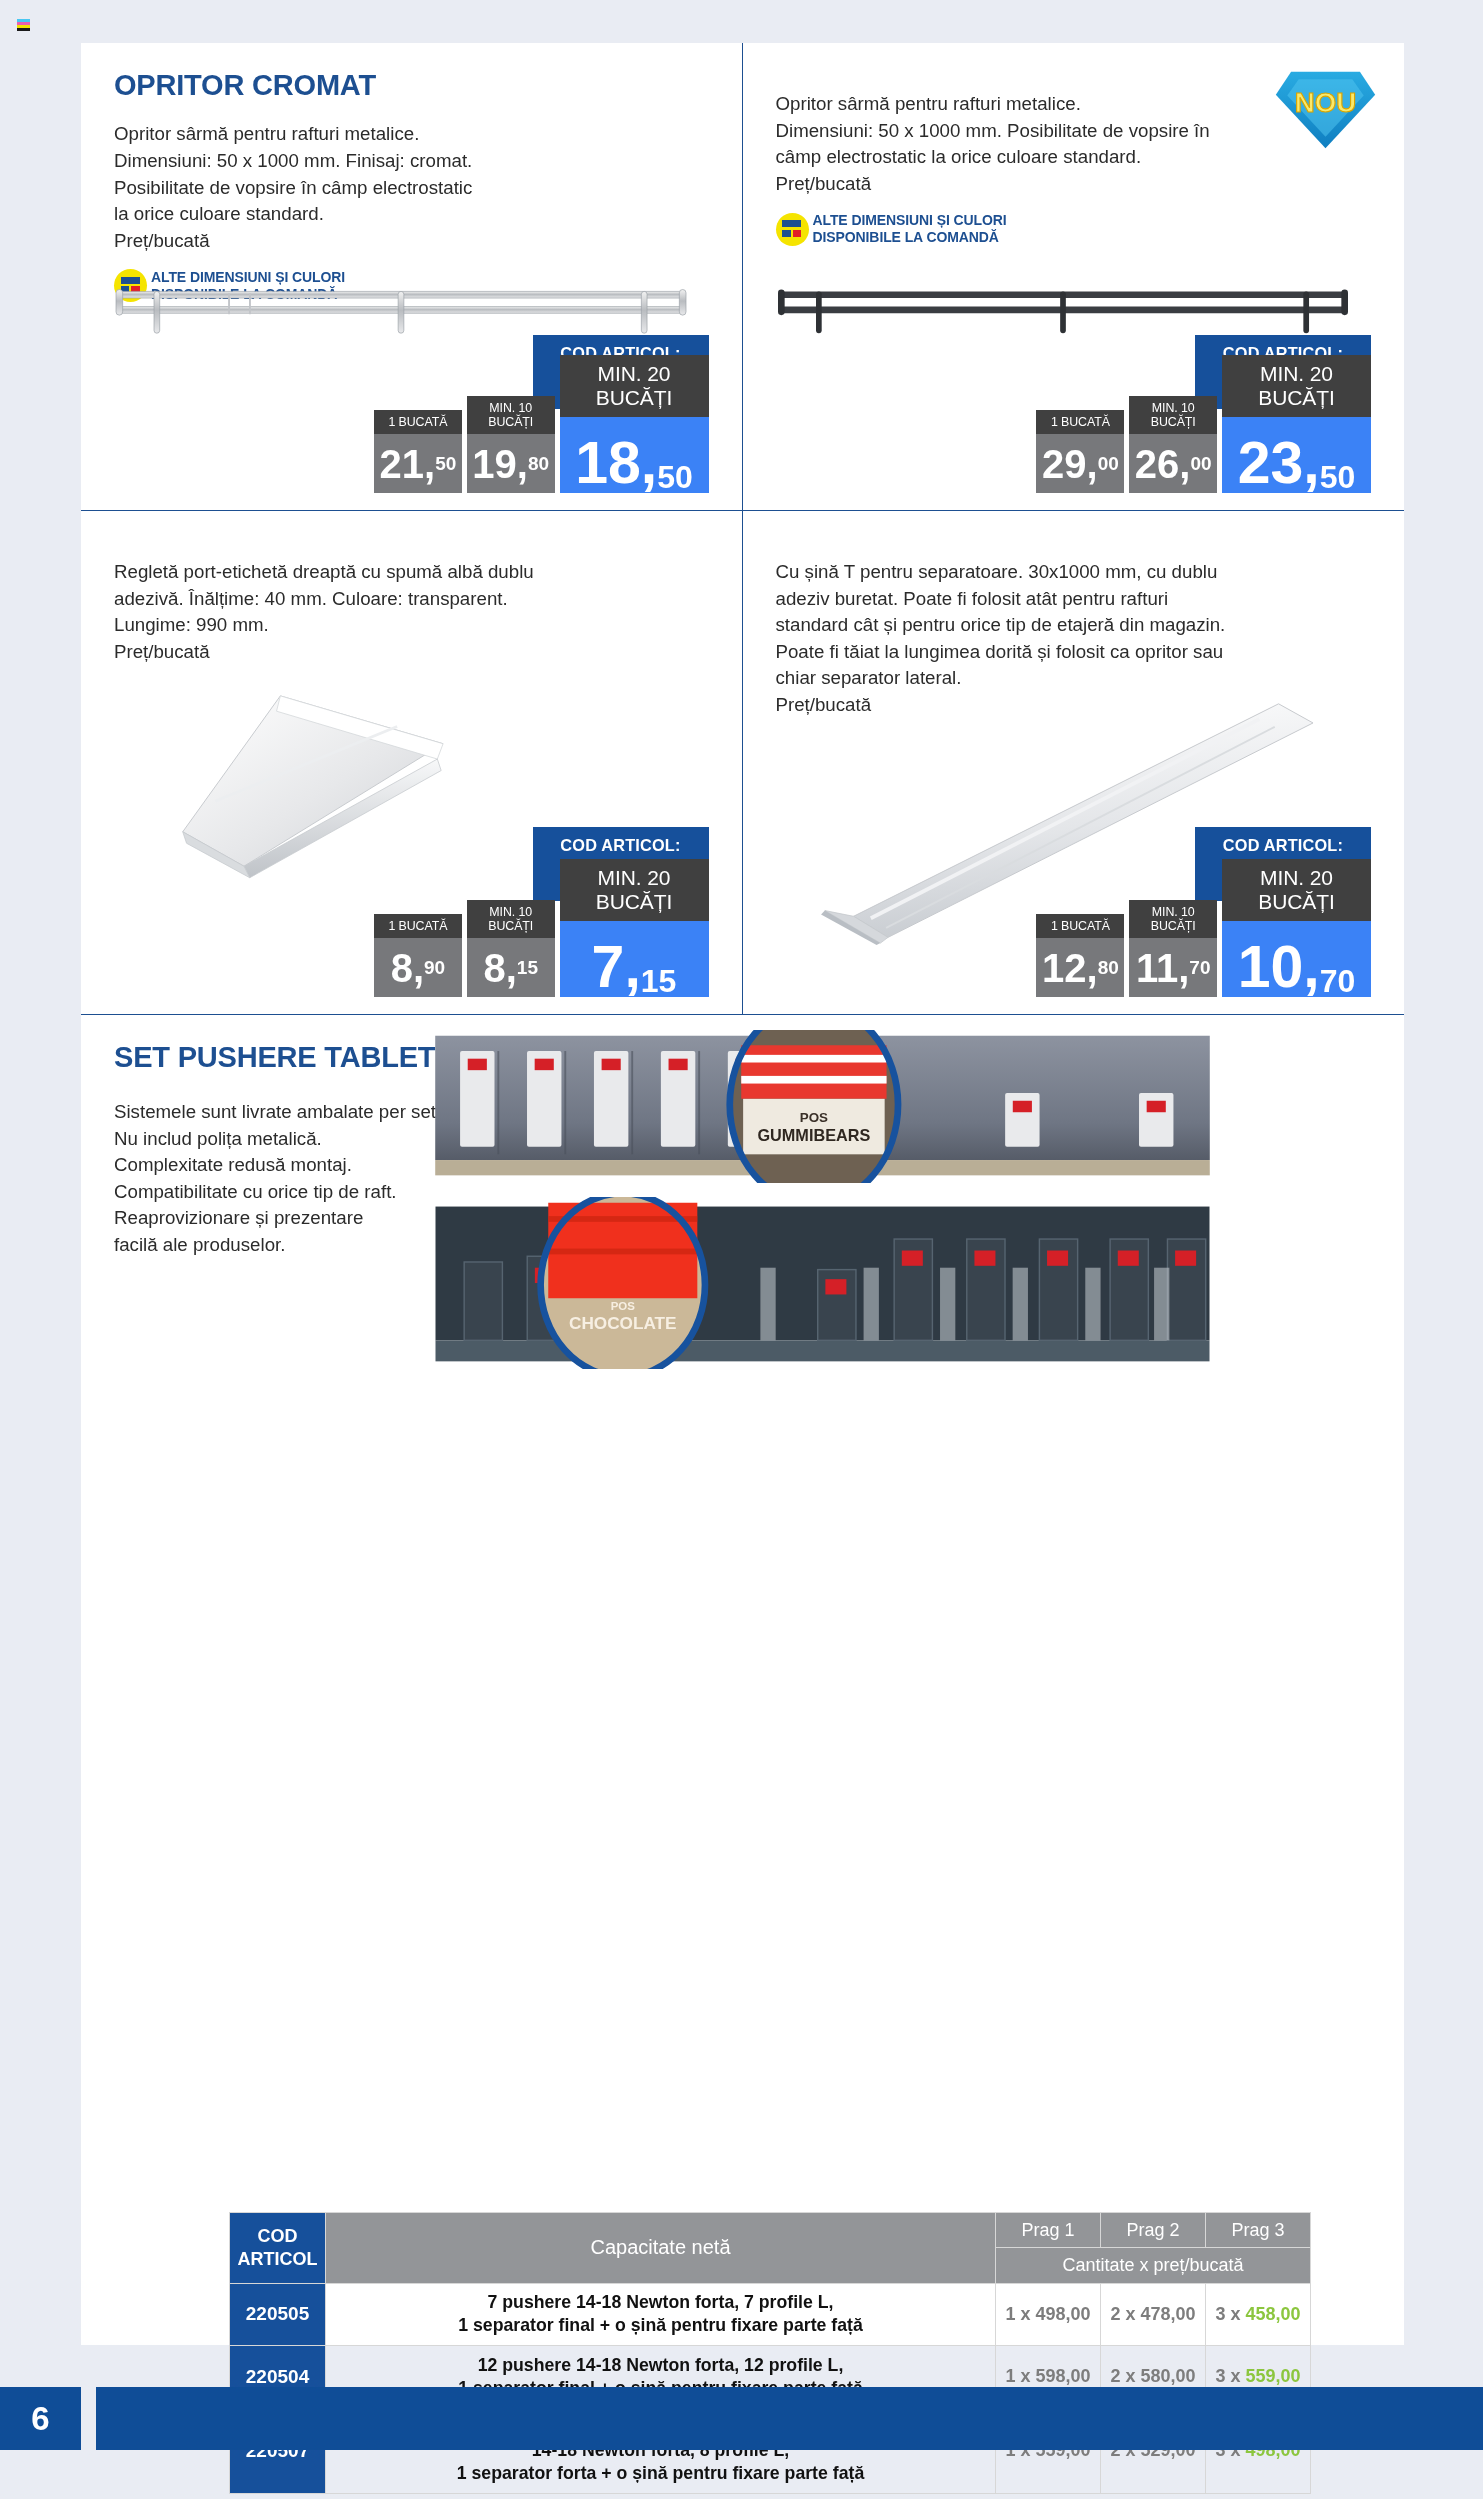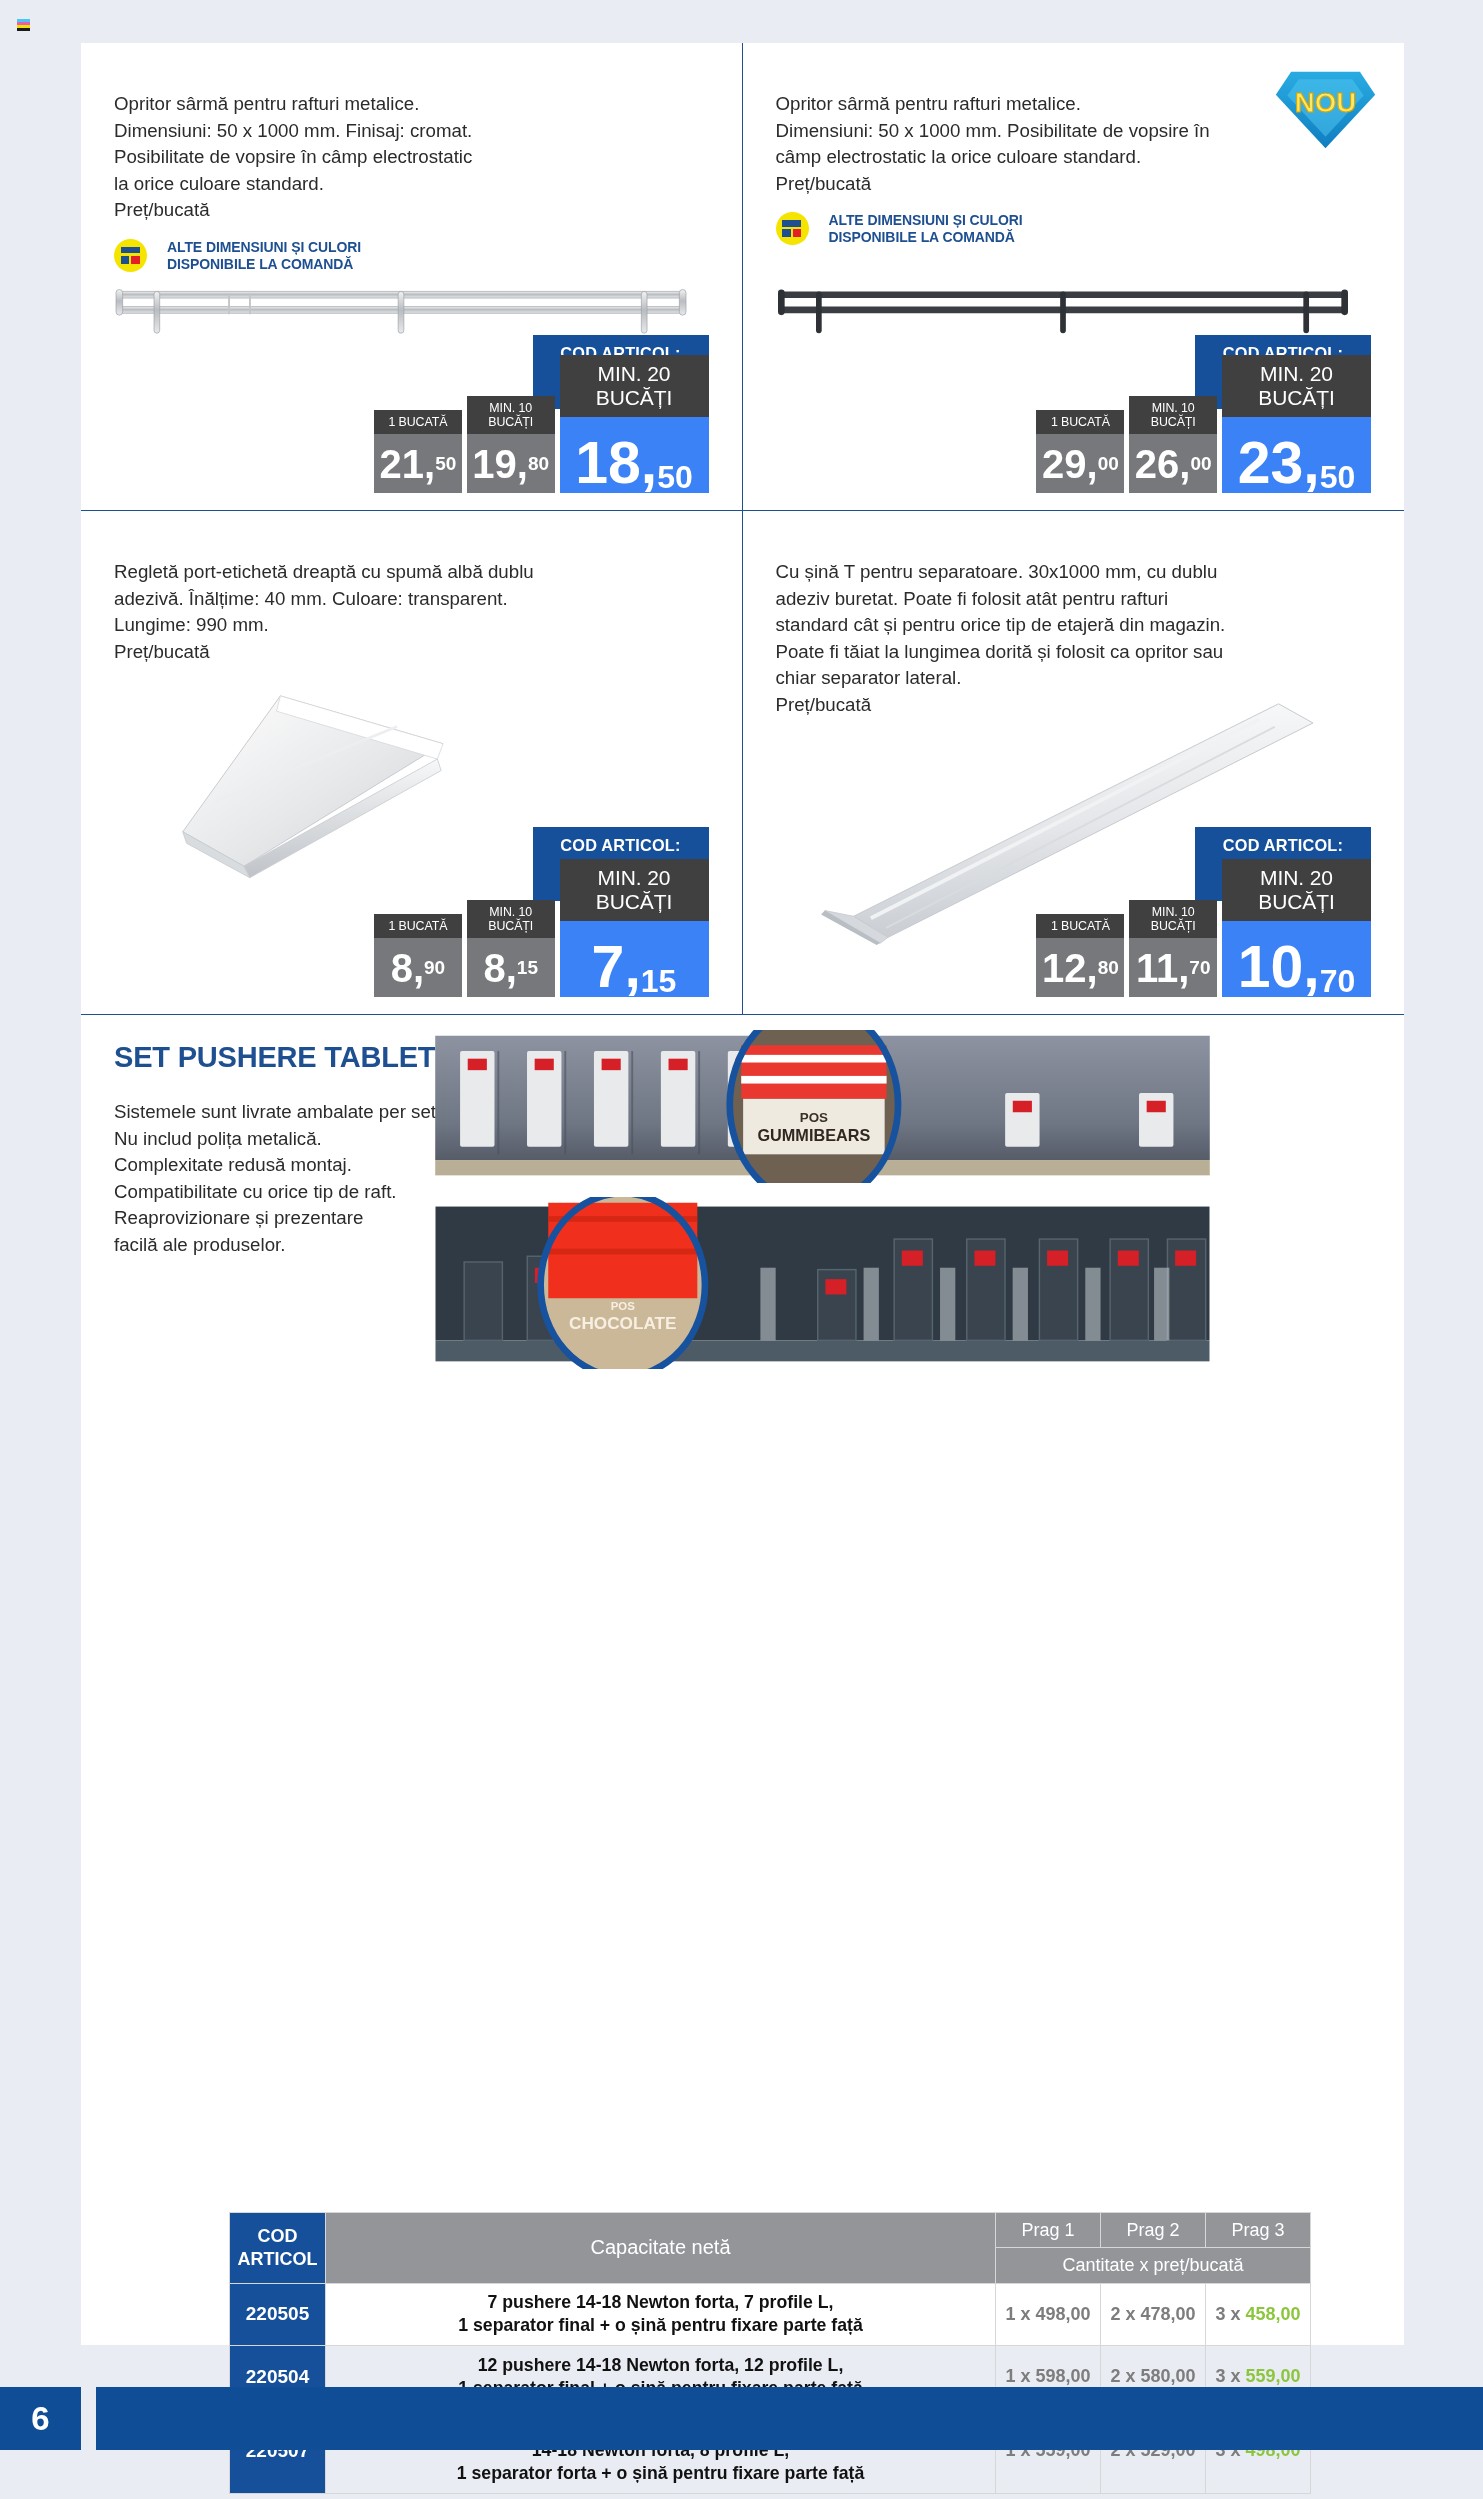--- a/index.html
+++ b/index.html
@@ -35,21 +35,21 @@
     font-size: 29px; font-weight: bold; color: #1d4f91;
     letter-spacing: -0.2px; line-height: 1.05;
     text-transform: uppercase;
   }
   p.desc {
     margin-top: 21px; font-size: 18.7px; line-height: 1.42;
     color: #2b2b2b; white-space: pre-line;
   }
 
   
-  .alt-badge { display: flex; align-items: flex-start; gap: 20px; margin-top: 15.3px; }
+  .alt-badge { display: flex; align-items: center; gap: 4px; margin-top: 15.3px; }
   .alt-badge .circ {
     width: 33px; height: 33px; border-radius: 50%; background: #f5e400;
     position: relative; flex: 0 0 33px;
   }
   .alt-badge .circ span { position: absolute; display: block; }
   .alt-badge .circ .top { left: 6.7px; top: 7.7px; width: 19px; height: 6.7px; background: #1d4f91; }
   .alt-badge .circ .bl { left: 6.7px; top: 17px; width: 8.6px; height: 7.7px; background: #1d4f91; }
   .alt-badge .circ .br { left: 17px; top: 17px; width: 8.6px; height: 7.7px; background: #e21f26; }
   .alt-badge .alt-text {
     font-size: 14px; font-weight: bold; color: #1d4f91;
@@ -139,20 +139,21 @@
       <i class="reg-m"></i>
       <i class="reg-y"></i>
       <i class="reg-k"></i>
   </div>
 
   <div class="sheet">
 
     <div class="prod-row r1">
 
       <div class="prod left">
+        <h2 class="title">OPRITOR CROMAT</h2>
         <p class="desc">Opritor sârmă pentru rafturi metalice.
 Dimensiuni: 50 x 1000 mm. Finisaj: cromat.
 Posibilitate de vopsire în câmp electrostatic
 la orice culoare standard.
 Preț/bucată</p>
         <div class="alt-badge">
           <div class="circ">
             <span class="top"></span>
               <span class="bl"></span>
               <span class="br"></span>

